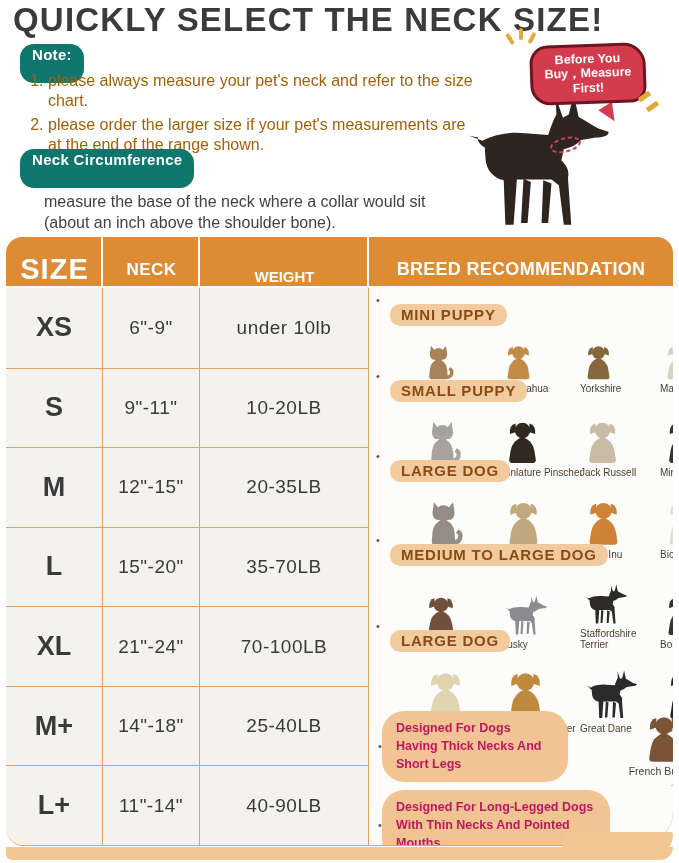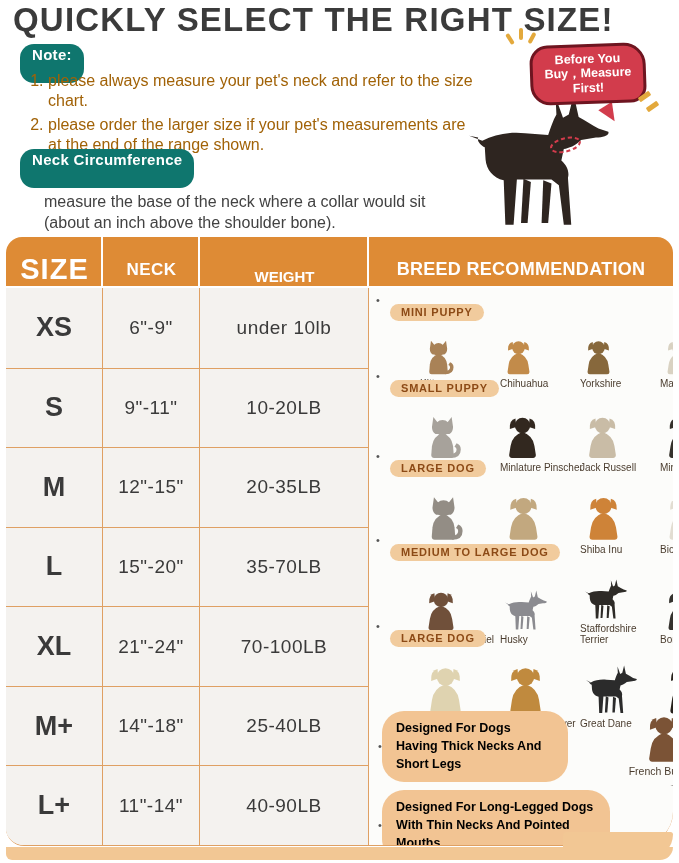--- a/index.html
+++ b/index.html
@@ -69,36 +69,36 @@
   .td-size{font-size:27px;font-weight:bold;border-right:1px solid #dfa063;}
   .td-neck{font-size:19px;border-right:1px solid #dfa063;letter-spacing:.5px;}
   .td-weight{font-size:19px;letter-spacing:.5px;}
 
   
   .breed-panel{position:absolute;left:364px;top:0;right:0;height:100%;}
   .bsec{position:absolute;left:10px;right:2px;}
   .bsec::before,.bnote::before{content:"•";position:absolute;left:-4px;top:3px;
       color:#555;font-size:11px;}
   .stag{display:inline-block;margin-left:10px;background:#f1cb9d;color:#8c4a16;
-        font-weight:bold;font-size:11px;letter-spacing:.8px;padding:2px 11px 3px;
+        font-weight:bold;font-size:15px;letter-spacing:.8px;padding:2px 11px 3px;
         border-radius:10px;white-space:nowrap;margin-top:13px;}
   .arow{display:flex;align-items:flex-end;margin-top:2px;}
   .animal{flex:1;text-align:center;min-width:0;}
   .a-ic{display:block;margin:0 auto;}
   .a-lb{font-size:10px;color:#4a3c2e;margin-top:2px;line-height:1.1;white-space:nowrap;}
   .animal.wrap .a-lb{white-space:normal;}
   .bs0{top:3px;}  .bs0 .a-ic{height:37px;}
   .bs1{top:79px;} .bs1 .a-ic{height:45px;}
   .bs2{top:159px;}.bs2 .a-ic{height:47px;}
   .bs3{top:243px;}.bs3 .a-ic{height:42px;}
   .bs4{top:329px;}.bs4 .a-ic{height:51px;}
 
   .bnote{position:absolute;left:12px;}
   .bnote::before{top:40%;}
-  .npill{background:#f2c493;color:#000000;font-weight:bold;font-size:12.5px;line-height:1.45;
+  .npill{background:#f2c493;color:#be185d;font-weight:bold;font-size:12.5px;line-height:1.45;
          padding:8px 14px 9px;border-radius:22px;display:inline-block;}
   .bn0{top:423px;width:186px;}
   .bn1{top:502px;width:228px;}
   .nfig{position:absolute;text-align:center;}
   .nfig .a-lb{font-size:10.5px;}
   .f-frenchie{left:206px;top:410px;width:96px;}
   .f-frenchie .a-ic{height:50px;}
   .f-dober{left:246px;top:462px;width:86px;}
   .f-dober .a-ic{height:62px;}
 
@@ -122,21 +122,21 @@
   </symbol>
   <symbol id="icon-dog-stand" viewBox="0 0 200 170">
     <path d="M20 52 L36 58 C52 50 70 47 88 49 L116 51 C119 42 122 33 126 26 L125 5 L134 30 L141 26 L147 2 L153 29 C161 33 169 39 177 43 L189 47 C191 51 183 54 174 54 L156 57 C149 64 141 67 135 68 L132 82 C139 88 142 96 140 103 L144 160 L135 160 L129 112 L120 105 L78 105 L74 160 L64 160 L62 106 C49 103 41 93 40 81 L39 66 C34 64 29 58 31 54 Z"></path>
     <path d="M86 104 L83 158 L91 158 L95 108 Z"></path>
     <path d="M110 106 L108 158 L116 158 L120 110 Z"></path>
   </symbol>
 </svg>
 
 <div class="page">
 
-  <h1 class="title">QUICKLY SELECT THE RIGHT SIZE!</h1>
+  <h1 class="title">QUICKLY SELECT THE NECK SIZE!</h1>
 
   <div class="pill note-pill">Note:</div>
   <ol class="note-list">
     <li>please always measure your pet's neck and refer to the size chart.</li>
     <li>please order the larger size if your pet's measurements are at the end of the range shown.</li>
   </ol>
 
   <div class="pill neck-pill">Neck  Circumference</div>
   <p class="neck-desc">measure the base of the neck where a collar would sit (about an inch above the shoulder bone).</p>
 

